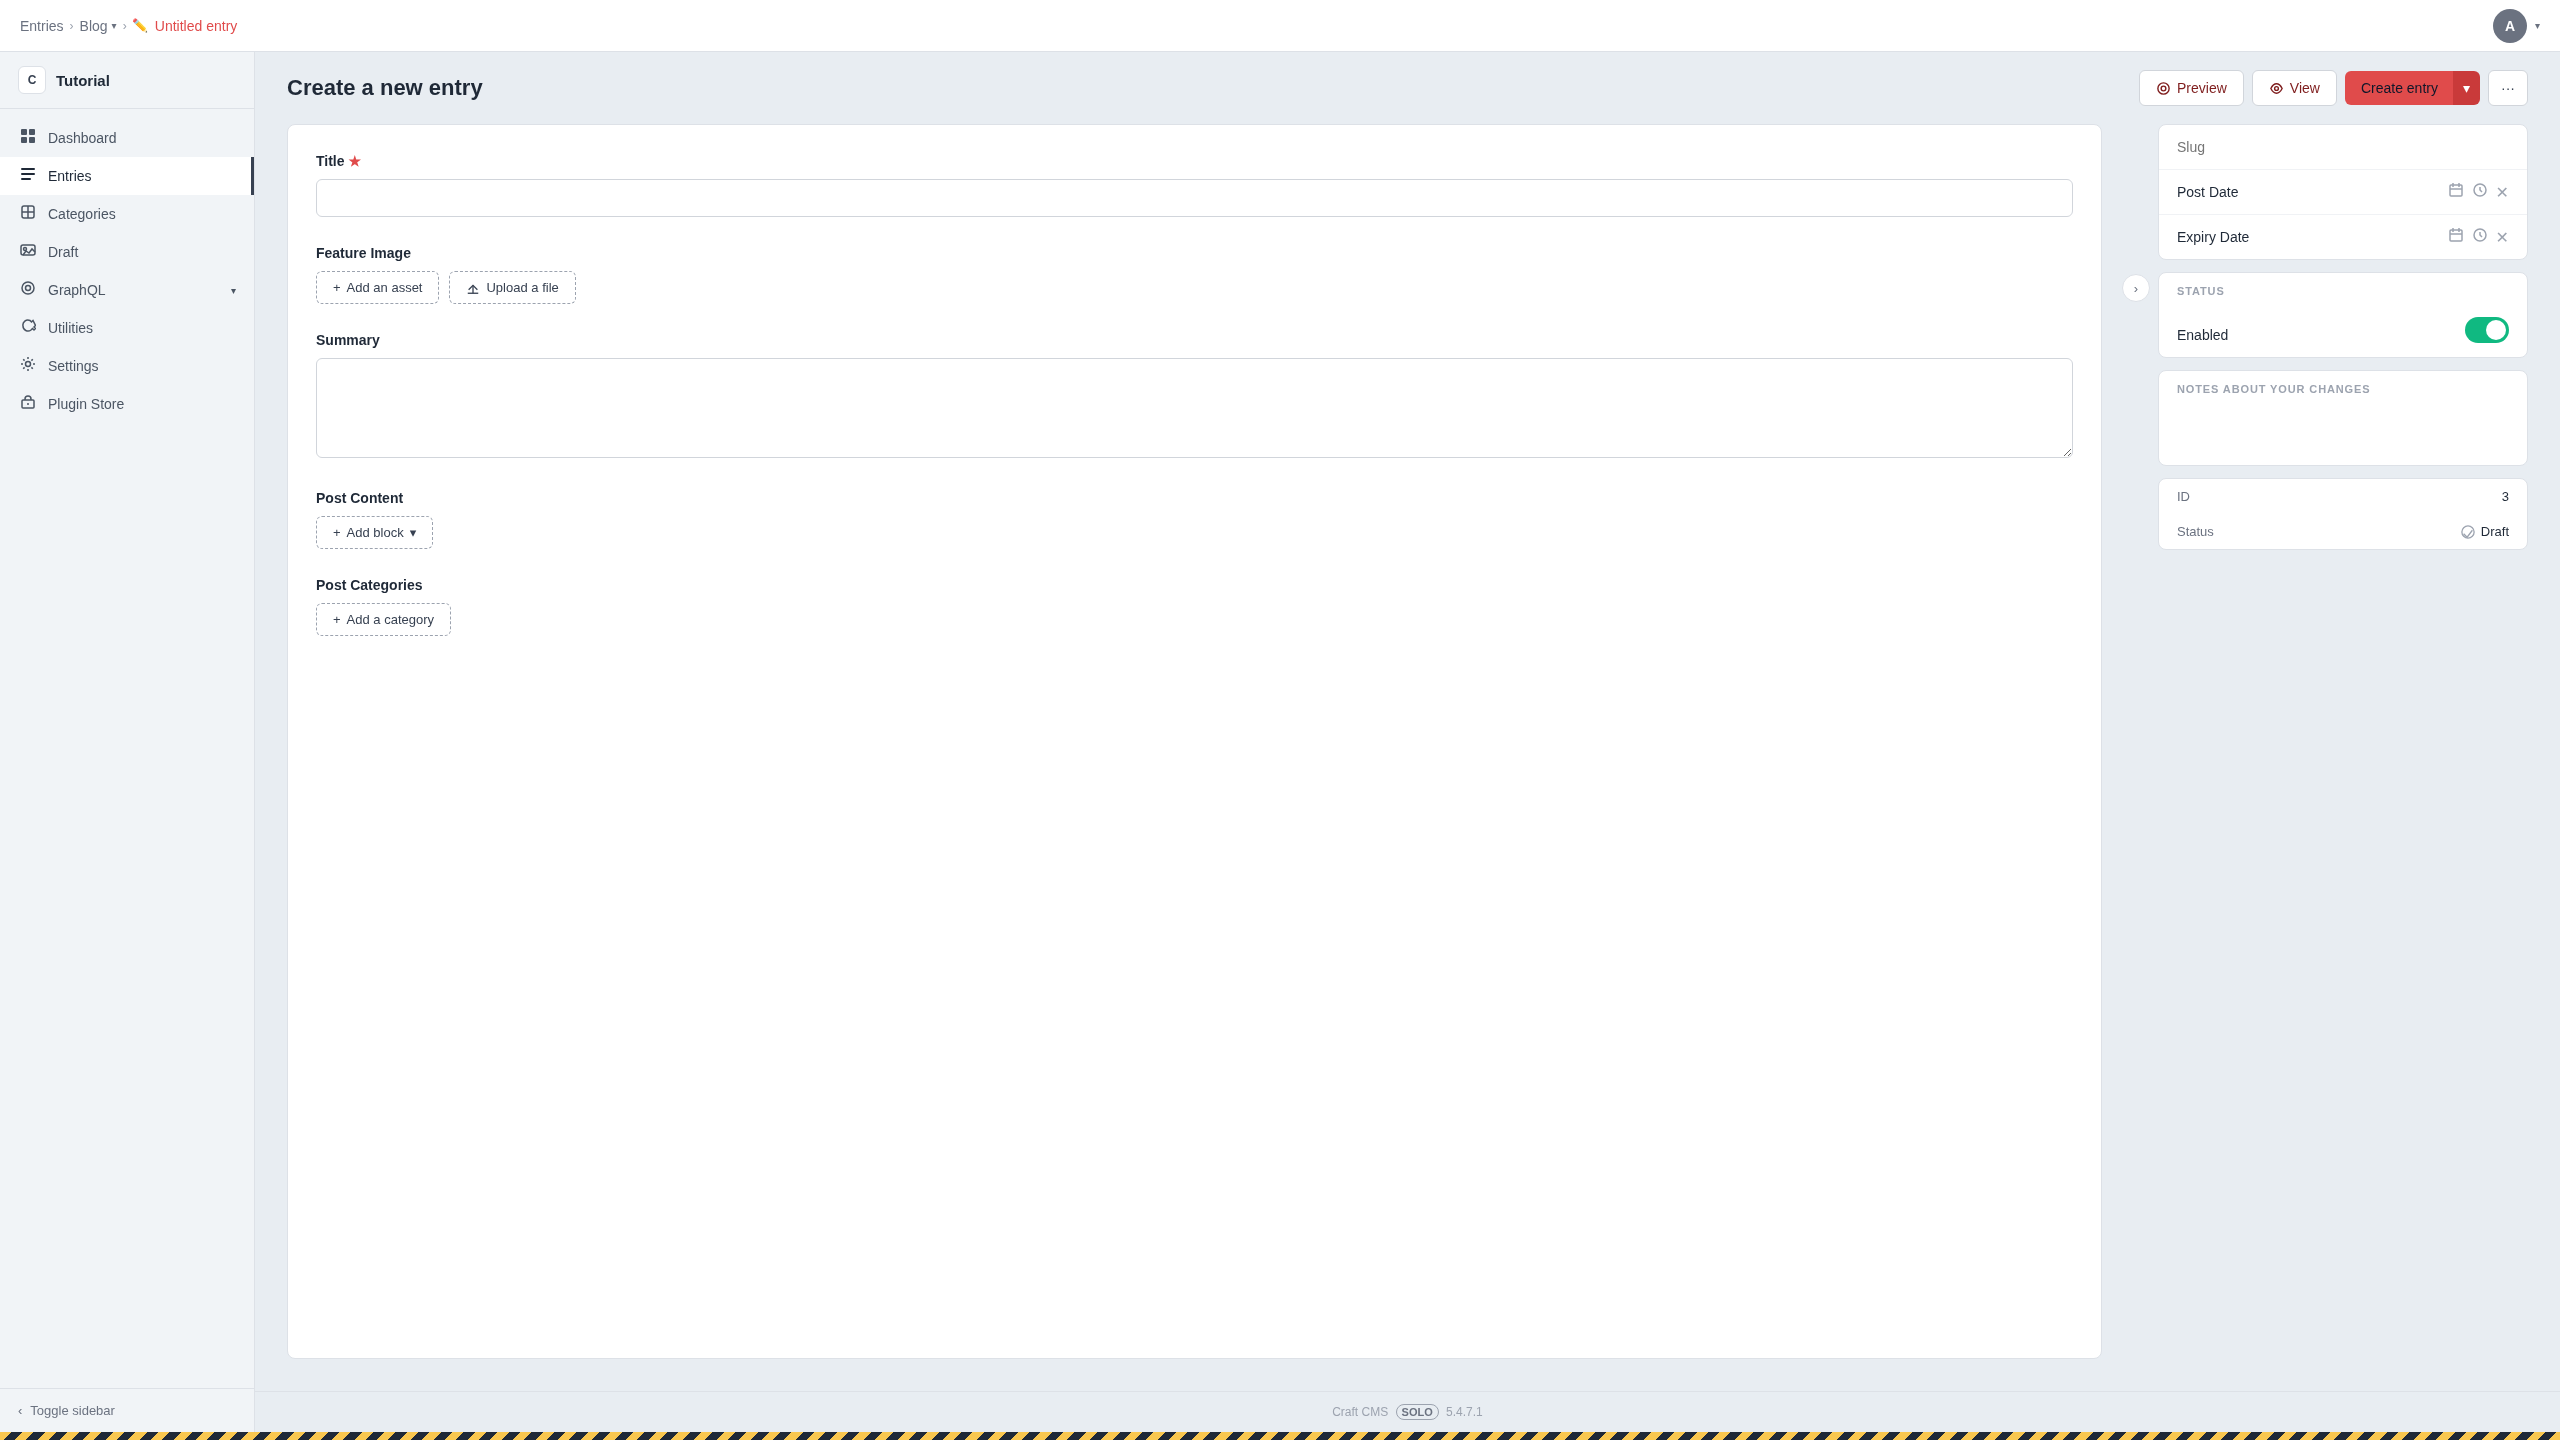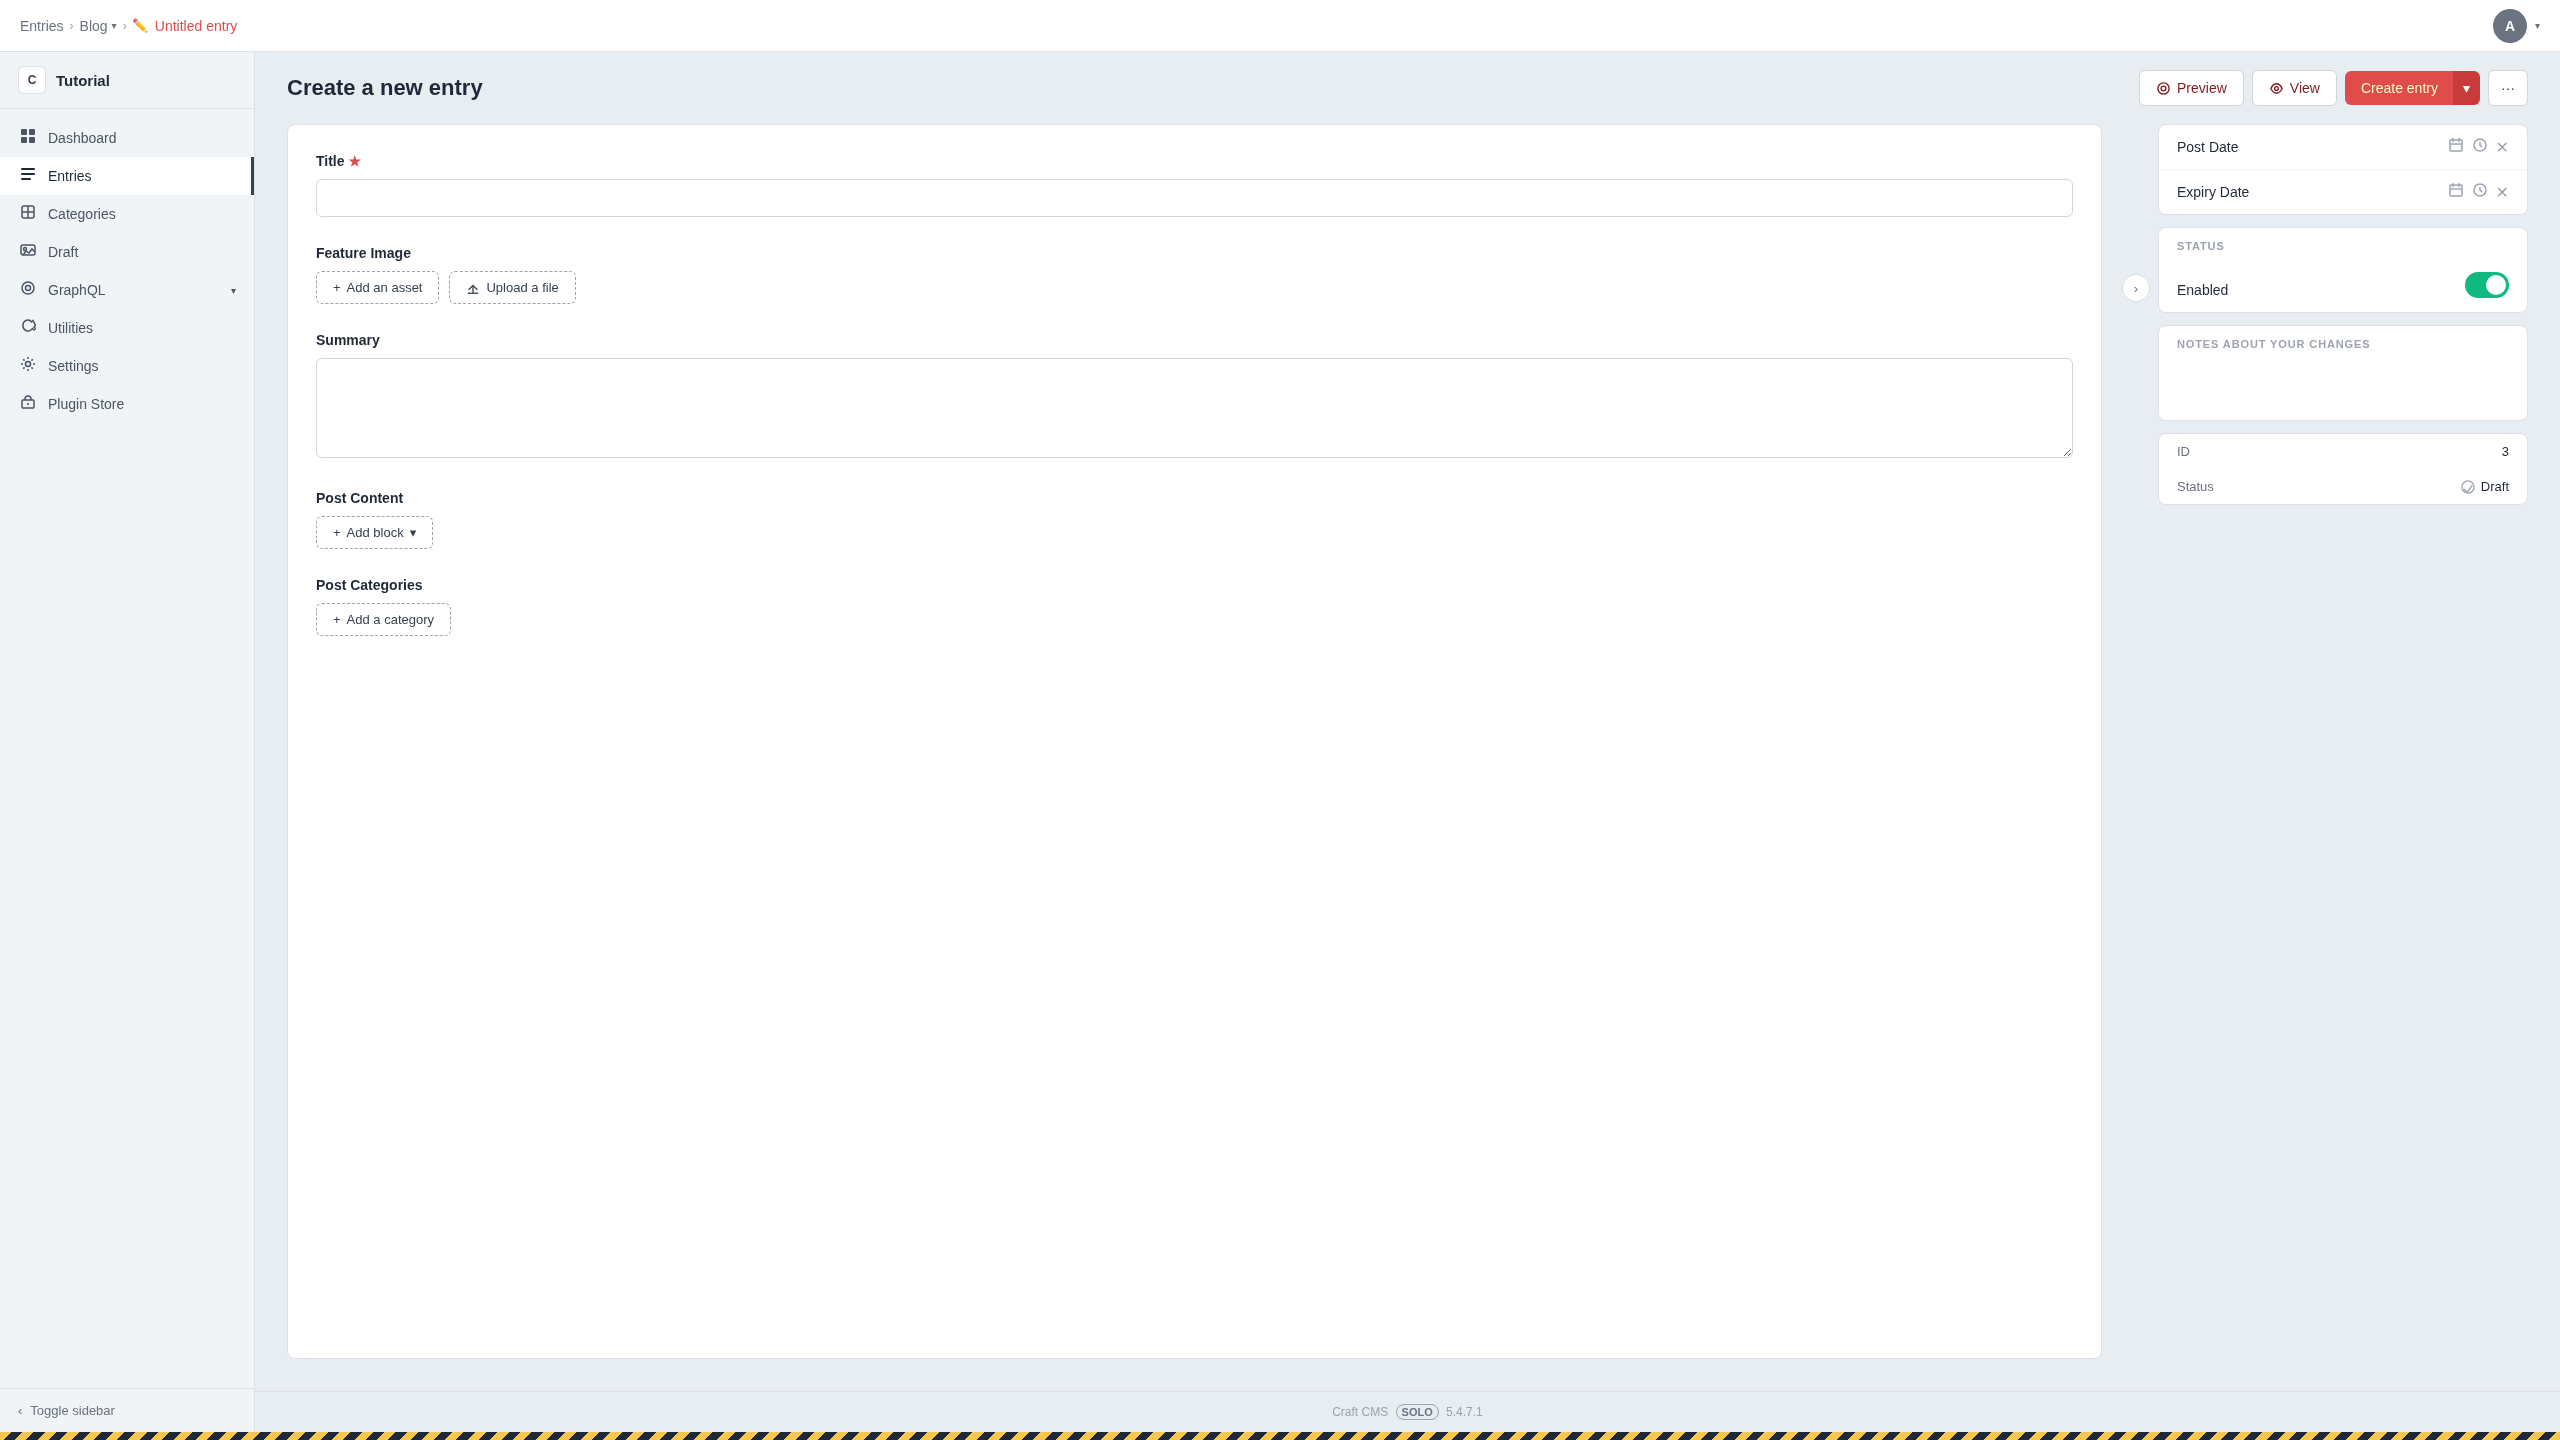--- a/index.html
+++ b/index.html
@@ -48,21 +48,21 @@
 
     
     .content-header {
       display: flex; align-items: center; justify-content: space-between;
       padding: 18px 32px; background: #e8edf2; flex-shrink: 0;
     }
     .content-title { font-size: 22px; font-weight: 600; color: #1f2937; }
     .header-actions { display: flex; align-items: center; gap: 8px; }
     .btn { display: flex; align-items: center; gap: 6px; padding: 9px 16px; border-radius: 6px; font-size: 14px; cursor: pointer; border: none; font-weight: 500; }
     .btn-outline { background: #fff; border: 1px solid #d1d5db; color: #7f1d1d; }
-    .btn-primary { background: #e04b4b; color: #fef9c3; }
+    .btn-primary { background: #e04b4b; color: #0f172a; }
     .btn-primary-dropdown { background: #c93a3a; color: #fff; padding: 9px 10px; border-radius: 0 6px 6px 0; margin-left: -1px; }
     .btn-primary-main { border-radius: 6px 0 0 6px; }
     .btn-more { background: #fff; border: 1px solid #d1d5db; color: #374151; padding: 9px 12px; border-radius: 6px; }
 
     
     .content-scroll { flex: 1; overflow-y: auto; padding: 0 32px 32px; display: flex; gap: 20px; }
 
     
     .form-panel { flex: 1; background: #fff; border-radius: 8px; padding: 28px; border: 1px solid #dde1e7; }
     .form-group { margin-bottom: 28px; }
@@ -320,20 +320,23 @@
         <div style="margin-top: 150px;">
           <div style="width:28px;height:28px;background:#fff;border:1px solid #dde1e7;border-radius:50%;display:flex;align-items:center;justify-content:center;cursor:pointer;font-size:13px;color:#6b7280;">
             <span>›</span>
           </div>
         </div>
 
         <div class="side-panel">
 
           <div class="side-card">
             <div class="side-field">
+              <input class="slug-input" type="text" placeholder="Slug" style="">
+            </div>
+            <div class="side-field">
               <div class="side-field-row">
                 <span class="side-field-name">Post Date</span>
                 <span class="side-icon">
                   <svg width="16" height="16" viewBox="0 0 16 16" fill="none" stroke="currentColor" stroke-width="1.5">
                       <rect x="2" y="3" width="12" height="11" rx="1"></rect>
                       <line x1="5" y1="1" x2="5" y2="5"></line>
                       <line x1="11" y1="1" x2="11" y2="5"></line>
                       <line x1="2" y1="7" x2="14" y2="7"></line>
                     </svg>
                 </span>

